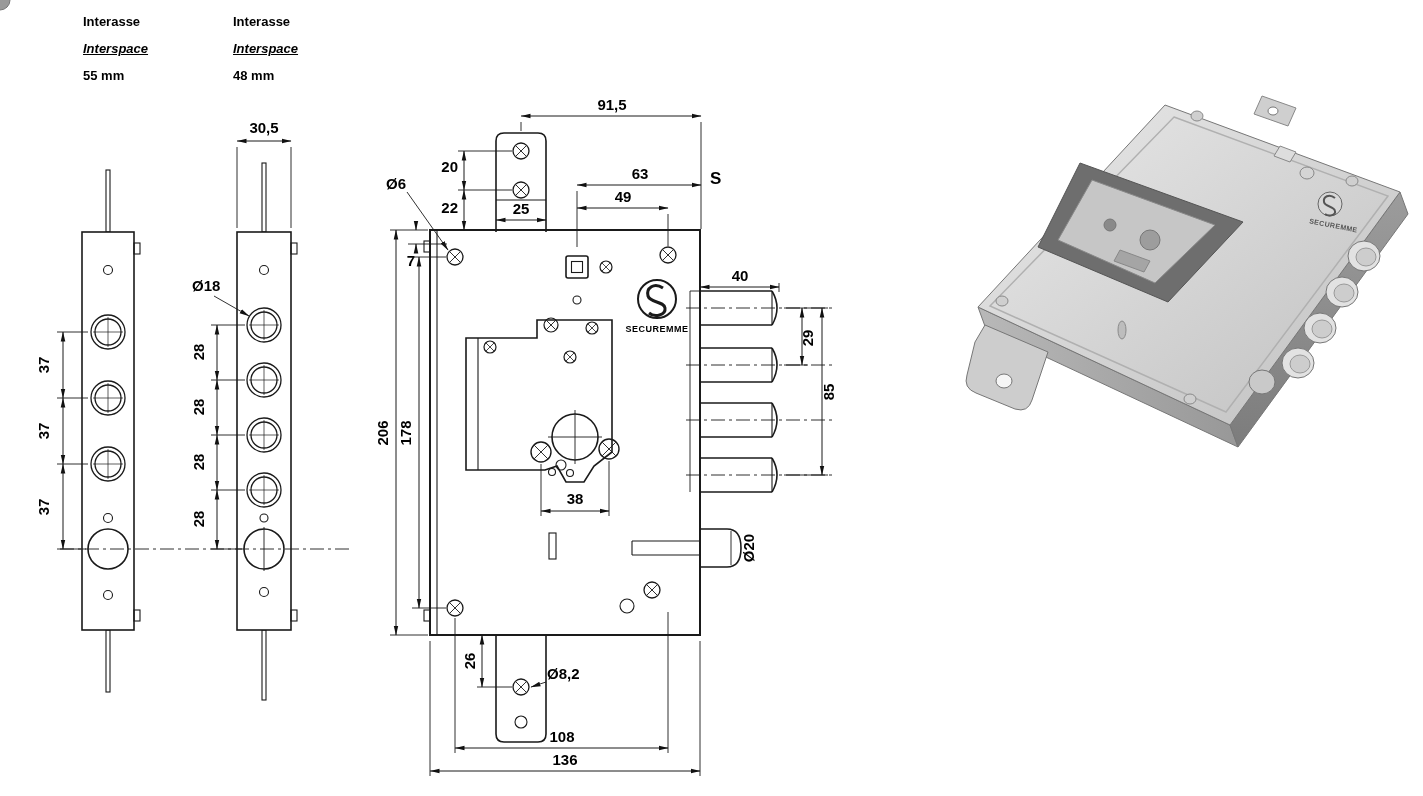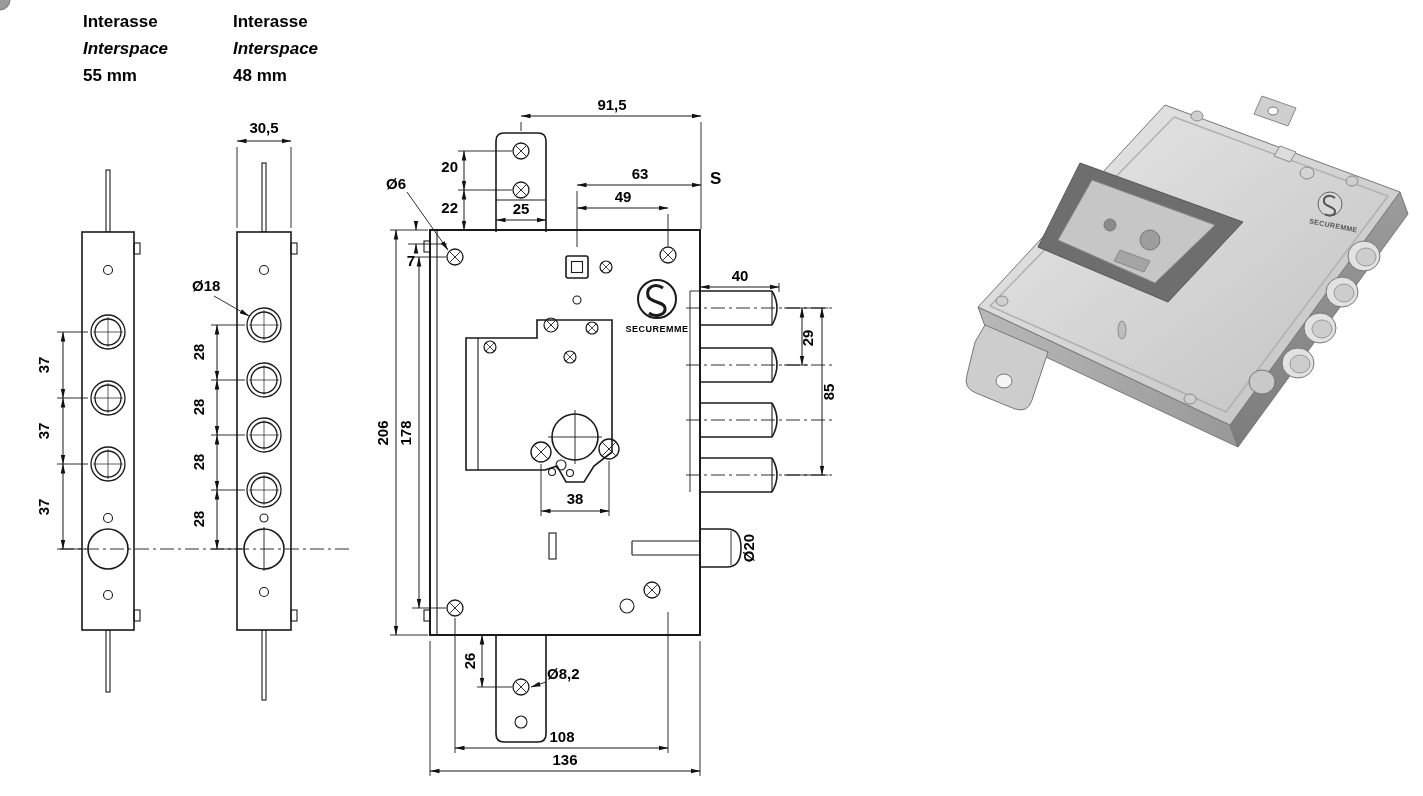--- a/index.html
+++ b/index.html
@@ -1,18 +1,18 @@
 <!DOCTYPE html>
 <html><head>
 <meta charset="utf-8">
 <style>
   html,body{margin:0;padding:0;background:#fff;}
   body{width:1423px;height:796px;position:relative;font-family:"Liberation Sans",sans-serif;color:#000;overflow:hidden;}
-  .hdr{position:absolute;line-height:27px;font-size:17px;font-weight:bold;}
-  .hdr .t2{font-style:italic;}
+  .hdr{position:absolute;line-height:27px;font-size:13px;font-weight:bold;}
+  .hdr .t2{font-style:italic;text-decoration:underline;}
   svg{position:absolute;left:0;top:0;}
   .o{stroke:#1a1a1a;stroke-width:1.6;fill:none;}
   .o2{stroke:#1a1a1a;stroke-width:2;fill:none;}
   .fw{fill:#fff;}
   .t{stroke:#1a1a1a;stroke-width:1.1;fill:none;}
   .x{stroke:#1a1a1a;stroke-width:0.9;fill:none;}
   .dim{stroke:#1a1a1a;stroke-width:1;fill:none;}
   .cl{stroke:#1a1a1a;stroke-width:0.9;fill:none;stroke-dasharray:14 4 3 4;}
   .dt{font:bold 15px "Liberation Sans",sans-serif;fill:#000;}
   .dtb{font:bold 17px "Liberation Sans",sans-serif;fill:#000;}

